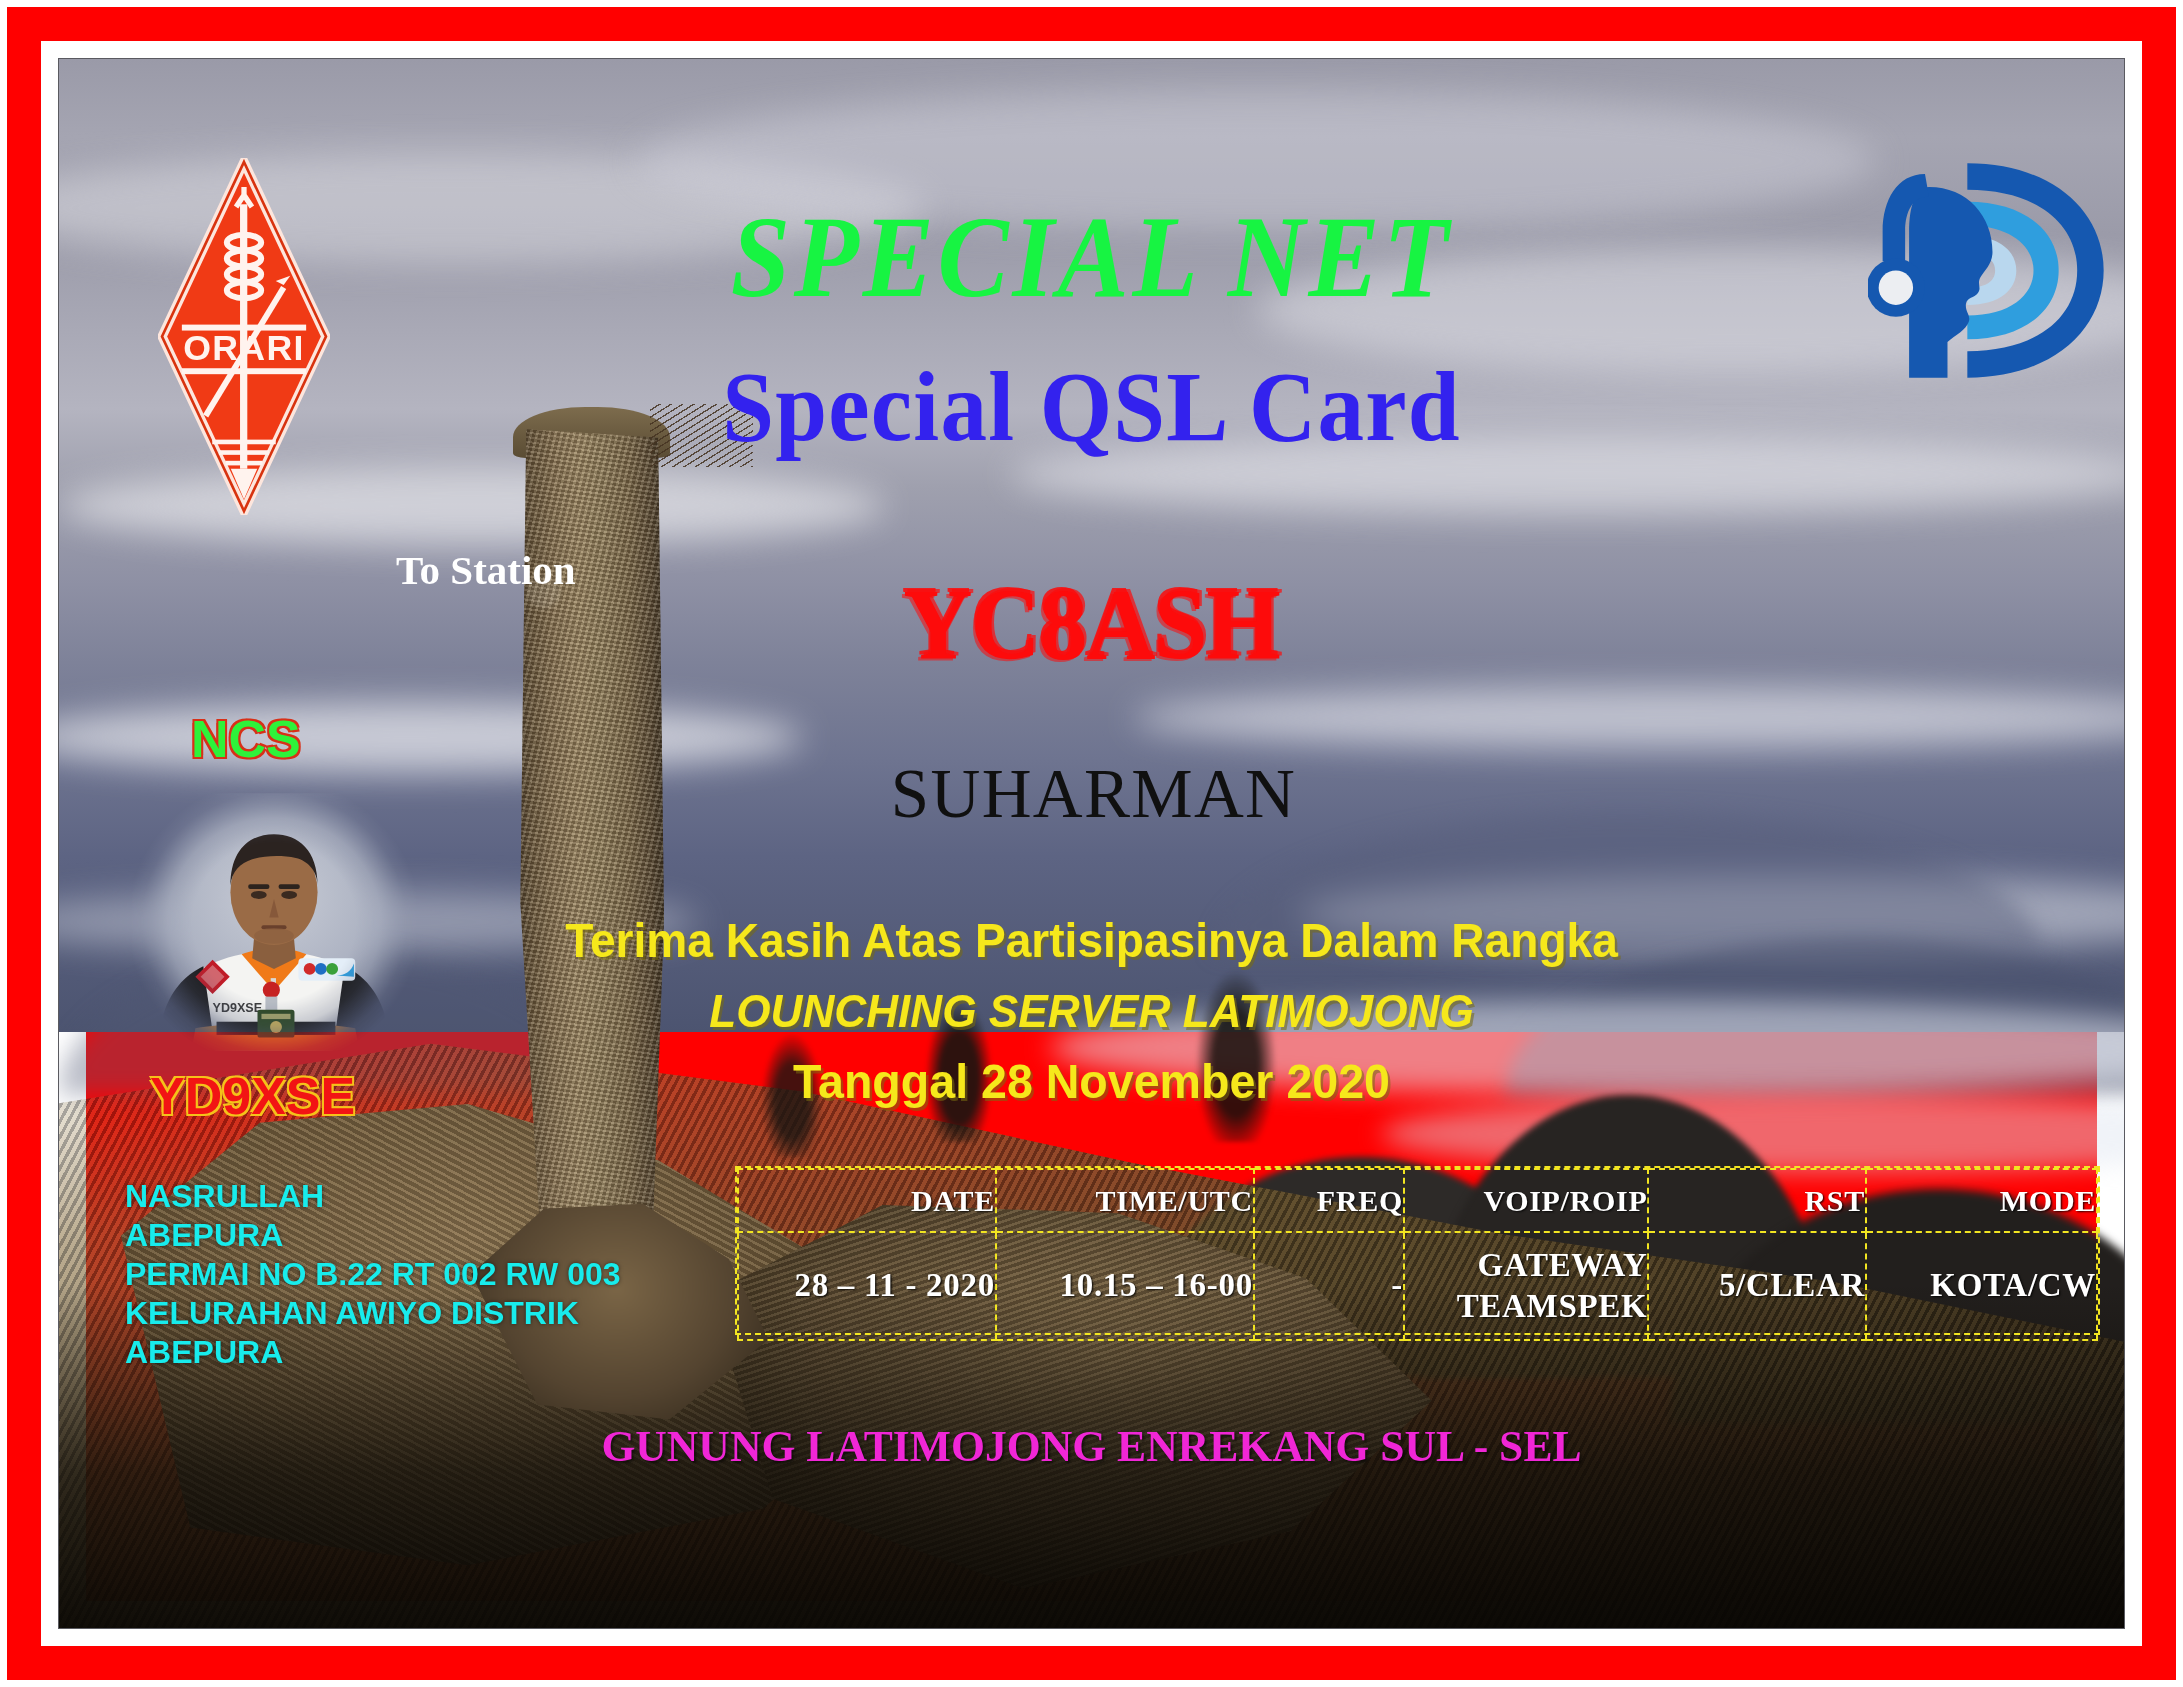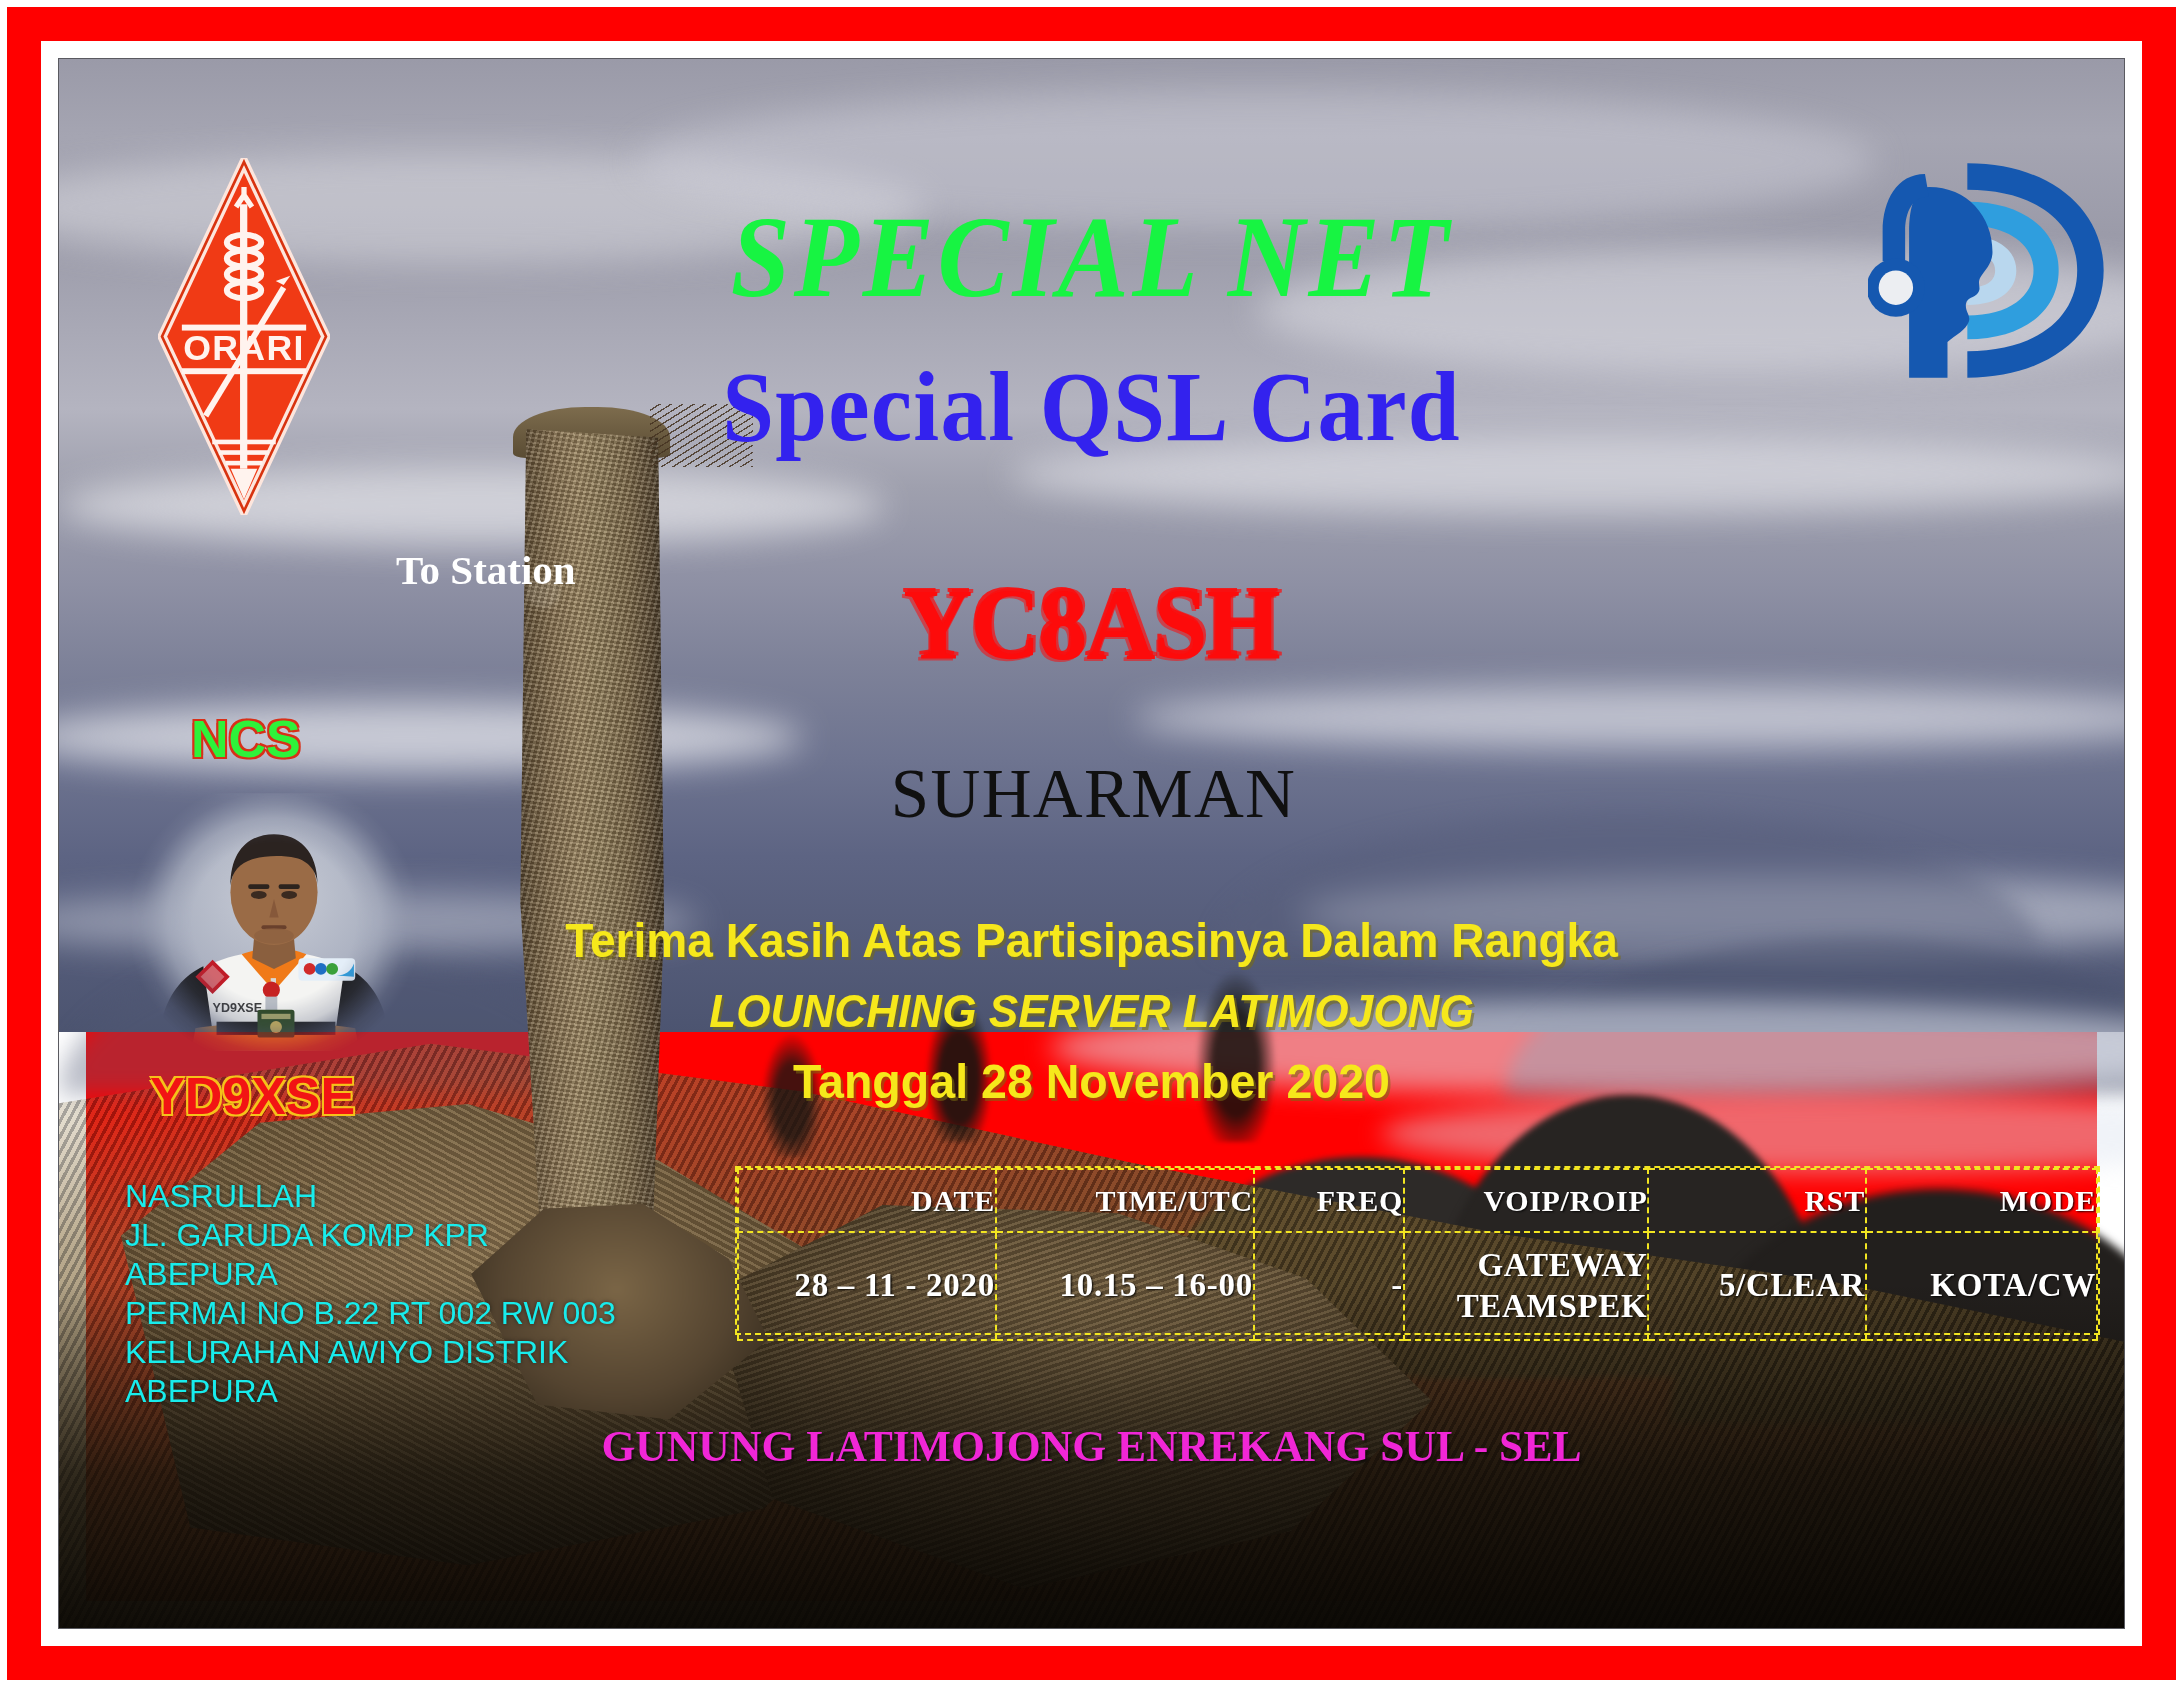--- a/index.html
+++ b/index.html
@@ -100,21 +100,21 @@
           #000 55%, rgba(0,0,0,.75) 72%, rgba(0,0,0,.15) 90%, transparent 100%);
       mask-image:radial-gradient(ellipse 52% 56% at 50% 50%,
           #000 55%, rgba(0,0,0,.75) 72%, rgba(0,0,0,.15) 90%, transparent 100%);}
   #yd9xse{left:91px;top:1011px;font-family:"Liberation Sans",sans-serif;
       font-weight:bold;font-size:52px;color:#f21414;
       text-shadow:-2px -2px 0 #f5c21a, 2px -2px 0 #f5c21a,
                   -2px  2px 0 #f5c21a, 2px  2px 0 #f5c21a;}
 
   
   #addr{position:absolute;left:66px;top:1118px;width:595px;
-      font-family:"Liberation Sans",sans-serif;font-weight:normal;
+      font-family:"Liberation Sans",sans-serif;font-weight:bold;
       font-size:32px;line-height:1.22;color:#18ecec;
       text-shadow:0 0 4px rgba(0,0,0,.55);}
   #addr div{white-space:nowrap;}
 
   
   #qsotable{position:absolute;left:676px;top:1107px;width:1365px;height:169px;
       border:2px dashed #f2e521;border-collapse:collapse;box-sizing:border-box;}
   #qsotable table{width:100%;height:100%;border-collapse:collapse;table-layout:fixed;}
   #qsotable td,#qsotable th{
       border:2px dashed #f2e521;color:#ffffff;text-align:right;
@@ -364,21 +364,20 @@
         <rect x="196" y="200" width="38" height="6" rx="3" fill="#69402c"></rect>
 
         <ellipse cx="215" cy="216" rx="30" ry="12" fill="#8b5e3d" opacity=".6"></ellipse>
       </svg>
     </div>
 
     <div class="t" id="yd9xse">YD9XSE</div>
 
     <div id="addr">
       <div>NASRULLAH</div>
-      <div>JL. GARUDA KOMP KPR</div>
       <div>ABEPURA</div>
       <div>PERMAI NO B.22 RT 002 RW 003</div>
       <div>KELURAHAN AWIYO DISTRIK</div>
       <div>ABEPURA</div>
     </div>
 
     <div id="qsotable">
       <table>
         <thead>
           <tr>

